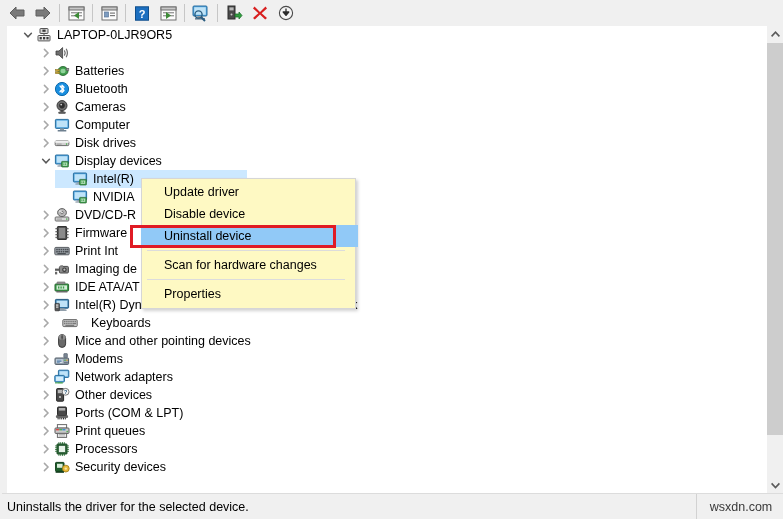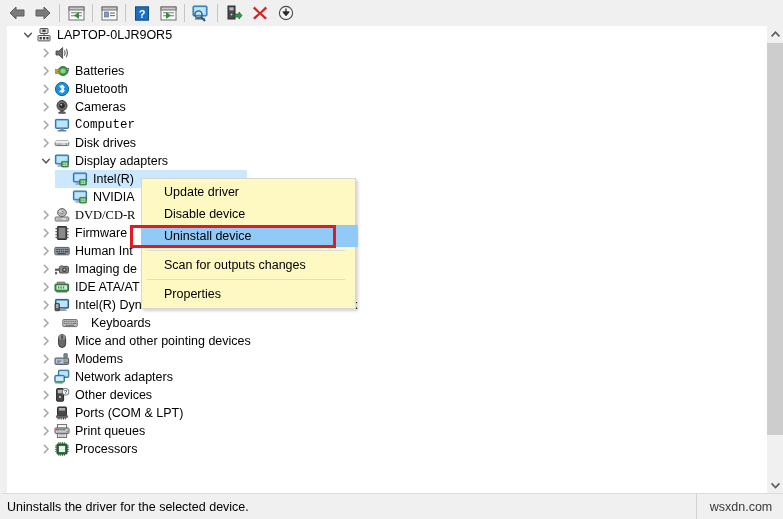--- a/index.html
+++ b/index.html
@@ -307,21 +307,21 @@
               <svg width="16" height="16" viewBox="0 0 16 16">
                 <circle cx="8" cy="6.6" r="5" fill="#6f6f6f" stroke="#3a3a3a"></circle>
                 <circle cx="8" cy="6.6" r="2.8" fill="#2e2e2e"></circle>
                 <circle cx="7.2" cy="5.6" r="0.9" fill="#cfcfcf"></circle>
                 <rect x="6.4" y="11.6" width="3.2" height="1.4" fill="#5a5a5a"></rect>
                 <rect x="4.6" y="13" width="6.8" height="1.4" rx="0.5" fill="#707070" stroke="#3a3a3a" stroke-width="0.6"></rect>
               </svg>
             </span>
             <span class="lbl">Cameras</span>
           </div>
-          <div class="row" style="padding-left: 22px; font-family: Liberation Mono, monospace;">
+          <div class="row" style="padding-left: 22px;">
             <span class="chev">
               <svg width="10" height="10" viewBox="0 0 10 10">
                 <path d="M3.4 1.4 L7 5 L3.4 8.6" fill="none" stroke="#a8a8a8" stroke-width="1.5" stroke-linecap="round"></path>
               </svg>
             </span>
             <span class="ico">
               <svg width="16" height="16" viewBox="0 0 16 16">
                 <rect x="1.4" y="2.4" width="13.2" height="9" rx="0.8" fill="#4da3e0" stroke="#2a6f9e"></rect>
                 <rect x="2.6" y="3.6" width="10.8" height="6.6" fill="#bfe3f8"></rect>
                 <rect x="6" y="11.4" width="4" height="1.6" fill="#8c9aa4"></rect>
@@ -357,21 +357,21 @@
                 <rect x="1.4" y="2" width="13.2" height="9" rx="0.8" fill="#4da3e0" stroke="#2a6f9e"></rect>
                 <rect x="2.6" y="3.2" width="10.8" height="6.6" fill="#bfe3f8"></rect>
                 <rect x="5.4" y="11" width="5.2" height="1.4" fill="#8c9aa4"></rect>
                 <rect x="3.4" y="12.4" width="9.2" height="1.2" rx="0.4" fill="#6e8090"></rect>
                 <rect x="7.6" y="8.4" width="6.8" height="5.6" rx="0.6" fill="#3f9e4d" stroke="#27662f" stroke-width="0.7"></rect>
                 <rect x="8.8" y="9.6" width="4.4" height="3.2" fill="#c9e8cd"></rect>
                 <rect x="9.4" y="10.3" width="1" height="1.8" fill="#3f9e4d"></rect>
                 <rect x="11.2" y="10.3" width="1" height="1.8" fill="#3f9e4d"></rect>
               </svg>
             </span>
-            <span class="lbl">Display adapters</span>
+            <span class="lbl">Display devices</span>
           </div>
           <div class="row sel" style="padding-left: 40px;">
             <div class="selbg"></div>
             <span class="chev"></span>
             <span class="ico">
               <svg width="16" height="16" viewBox="0 0 16 16">
                 <rect x="1.4" y="2" width="13.2" height="9" rx="0.8" fill="#4da3e0" stroke="#2a6f9e"></rect>
                 <rect x="2.6" y="3.2" width="10.8" height="6.6" fill="#bfe3f8"></rect>
                 <rect x="5.4" y="11" width="5.2" height="1.4" fill="#8c9aa4"></rect>
                 <rect x="3.4" y="12.4" width="9.2" height="1.2" rx="0.4" fill="#6e8090"></rect>
@@ -392,21 +392,21 @@
                 <rect x="5.4" y="11" width="5.2" height="1.4" fill="#8c9aa4"></rect>
                 <rect x="3.4" y="12.4" width="9.2" height="1.2" rx="0.4" fill="#6e8090"></rect>
                 <rect x="7.6" y="8.4" width="6.8" height="5.6" rx="0.6" fill="#3f9e4d" stroke="#27662f" stroke-width="0.7"></rect>
                 <rect x="8.8" y="9.6" width="4.4" height="3.2" fill="#c9e8cd"></rect>
                 <rect x="9.4" y="10.3" width="1" height="1.8" fill="#3f9e4d"></rect>
                 <rect x="11.2" y="10.3" width="1" height="1.8" fill="#3f9e4d"></rect>
               </svg>
             </span>
             <span class="lbl">NVIDIA</span>
           </div>
-          <div class="row" style="padding-left: 22px; font-family: Liberation Serif, serif;">
+          <div class="row" style="padding-left: 22px;">
             <span class="chev">
               <svg width="10" height="10" viewBox="0 0 10 10">
                 <path d="M3.4 1.4 L7 5 L3.4 8.6" fill="none" stroke="#a8a8a8" stroke-width="1.5" stroke-linecap="round"></path>
               </svg>
             </span>
             <span class="ico">
               <svg width="16" height="16" viewBox="0 0 16 16">
                 <ellipse cx="8" cy="5.6" rx="4.4" ry="4" fill="#b8b8b8" stroke="#616161"></ellipse>
                 <ellipse cx="8" cy="5.6" rx="1.3" ry="1.2" fill="#f4f4f4" stroke="#777"></ellipse>
                 <ellipse cx="6.4" cy="4.2" rx="1.6" ry="1" fill="#e2e2e2" opacity="0.85"></ellipse>
@@ -457,21 +457,21 @@
                   <rect x="13" y="5.8" width="1.4" height="1.5"></rect>
                   <rect x="2.2" y="8" width="1.6" height="1.5"></rect>
                   <rect x="4.4" y="8" width="1.6" height="1.5"></rect>
                   <rect x="6.6" y="8" width="1.6" height="1.5"></rect>
                   <rect x="8.8" y="8" width="1.6" height="1.5"></rect>
                   <rect x="11" y="8" width="3.4" height="1.5"></rect>
                   <rect x="3.4" y="10" width="8.4" height="1.3"></rect>
                 </g>
               </svg>
             </span>
-            <span class="lbl">Human Int</span>
+            <span class="lbl">Print Int</span>
           </div>
           <div class="row" style="padding-left: 22px;">
             <span class="chev">
               <svg width="10" height="10" viewBox="0 0 10 10">
                 <path d="M3.4 1.4 L7 5 L3.4 8.6" fill="none" stroke="#a8a8a8" stroke-width="1.5" stroke-linecap="round"></path>
               </svg>
             </span>
             <span class="ico">
               <svg width="16" height="16" viewBox="0 0 16 16">
                 <rect x="5.4" y="5.4" width="9" height="6.6" rx="1" fill="#8a8a8a" stroke="#4a4a4a"></rect>
@@ -693,20 +693,37 @@
                   <rect x="1.2" y="9.8" width="1.8" height="1"></rect>
                   <rect x="13" y="4.4" width="1.8" height="1"></rect>
                   <rect x="13" y="6.2" width="1.8" height="1"></rect>
                   <rect x="13" y="8" width="1.8" height="1"></rect>
                   <rect x="13" y="9.8" width="1.8" height="1"></rect>
                 </g>
               </svg>
             </span>
             <span class="lbl">Processors</span>
           </div>
+          <div class="row" style="padding-left: 22px;">
+            <span class="chev">
+              <svg width="10" height="10" viewBox="0 0 10 10">
+                <path d="M3.4 1.4 L7 5 L3.4 8.6" fill="none" stroke="#a8a8a8" stroke-width="1.5" stroke-linecap="round"></path>
+              </svg>
+            </span>
+            <span class="ico">
+              <svg width="16" height="16" viewBox="0 0 16 16">
+                <rect x="1.6" y="3.4" width="8.4" height="9" rx="0.6" fill="#1e5e2b" stroke="#103d1a"></rect>
+                <rect x="3" y="4.8" width="5.6" height="4" fill="#d8ecd9"></rect>
+                <circle cx="11.8" cy="9.6" r="3.4" fill="#e8b93a" stroke="#9a7a14" stroke-width="0.8"></circle>
+                <circle cx="11.8" cy="9.6" r="1.2" fill="#f6e6a8"></circle>
+                <rect x="1.6" y="12.4" width="8.4" height="1.4" fill="#0f3a19"></rect>
+              </svg>
+            </span>
+            <span class="lbl">Security devices</span>
+          </div>
         </div>
     </div>
   </div>
 
   <div id="vscroll">
     <div class="sb-arrow" id="sb-up">
       <svg width="9" height="7" viewBox="0 0 9 7">
           <path d="M0.6 5.4 L4.5 1.2 L8.4 5.4" fill="none" stroke="#5a5a5a" stroke-width="1.6"></path>
         </svg>
     </div>
@@ -718,21 +735,21 @@
           <path d="M0.6 1.4 L4.5 5.6 L8.4 1.4" fill="none" stroke="#5a5a5a" stroke-width="1.6"></path>
         </svg>
     </div>
   </div>
 
   <div id="ctxmenu">
       <div class="mi">Update driver</div>
       <div class="mi">Disable device</div>
       <div class="mi" id="mi-uninstall">Uninstall device</div>
       <div class="mi-sep"></div>
-      <div class="mi">Scan for outputs changes</div>
+      <div class="mi">Scan for hardware changes</div>
       <div class="mi-sep"></div>
       <div class="mi bold">Properties</div>
     </div>
   <div id="redbox"></div>
 
   <div id="status">
     <div id="status-pane">Uninstalls the driver for the selected device.</div>
     <div id="status-wm">wsxdn.com</div>
   </div>
 

